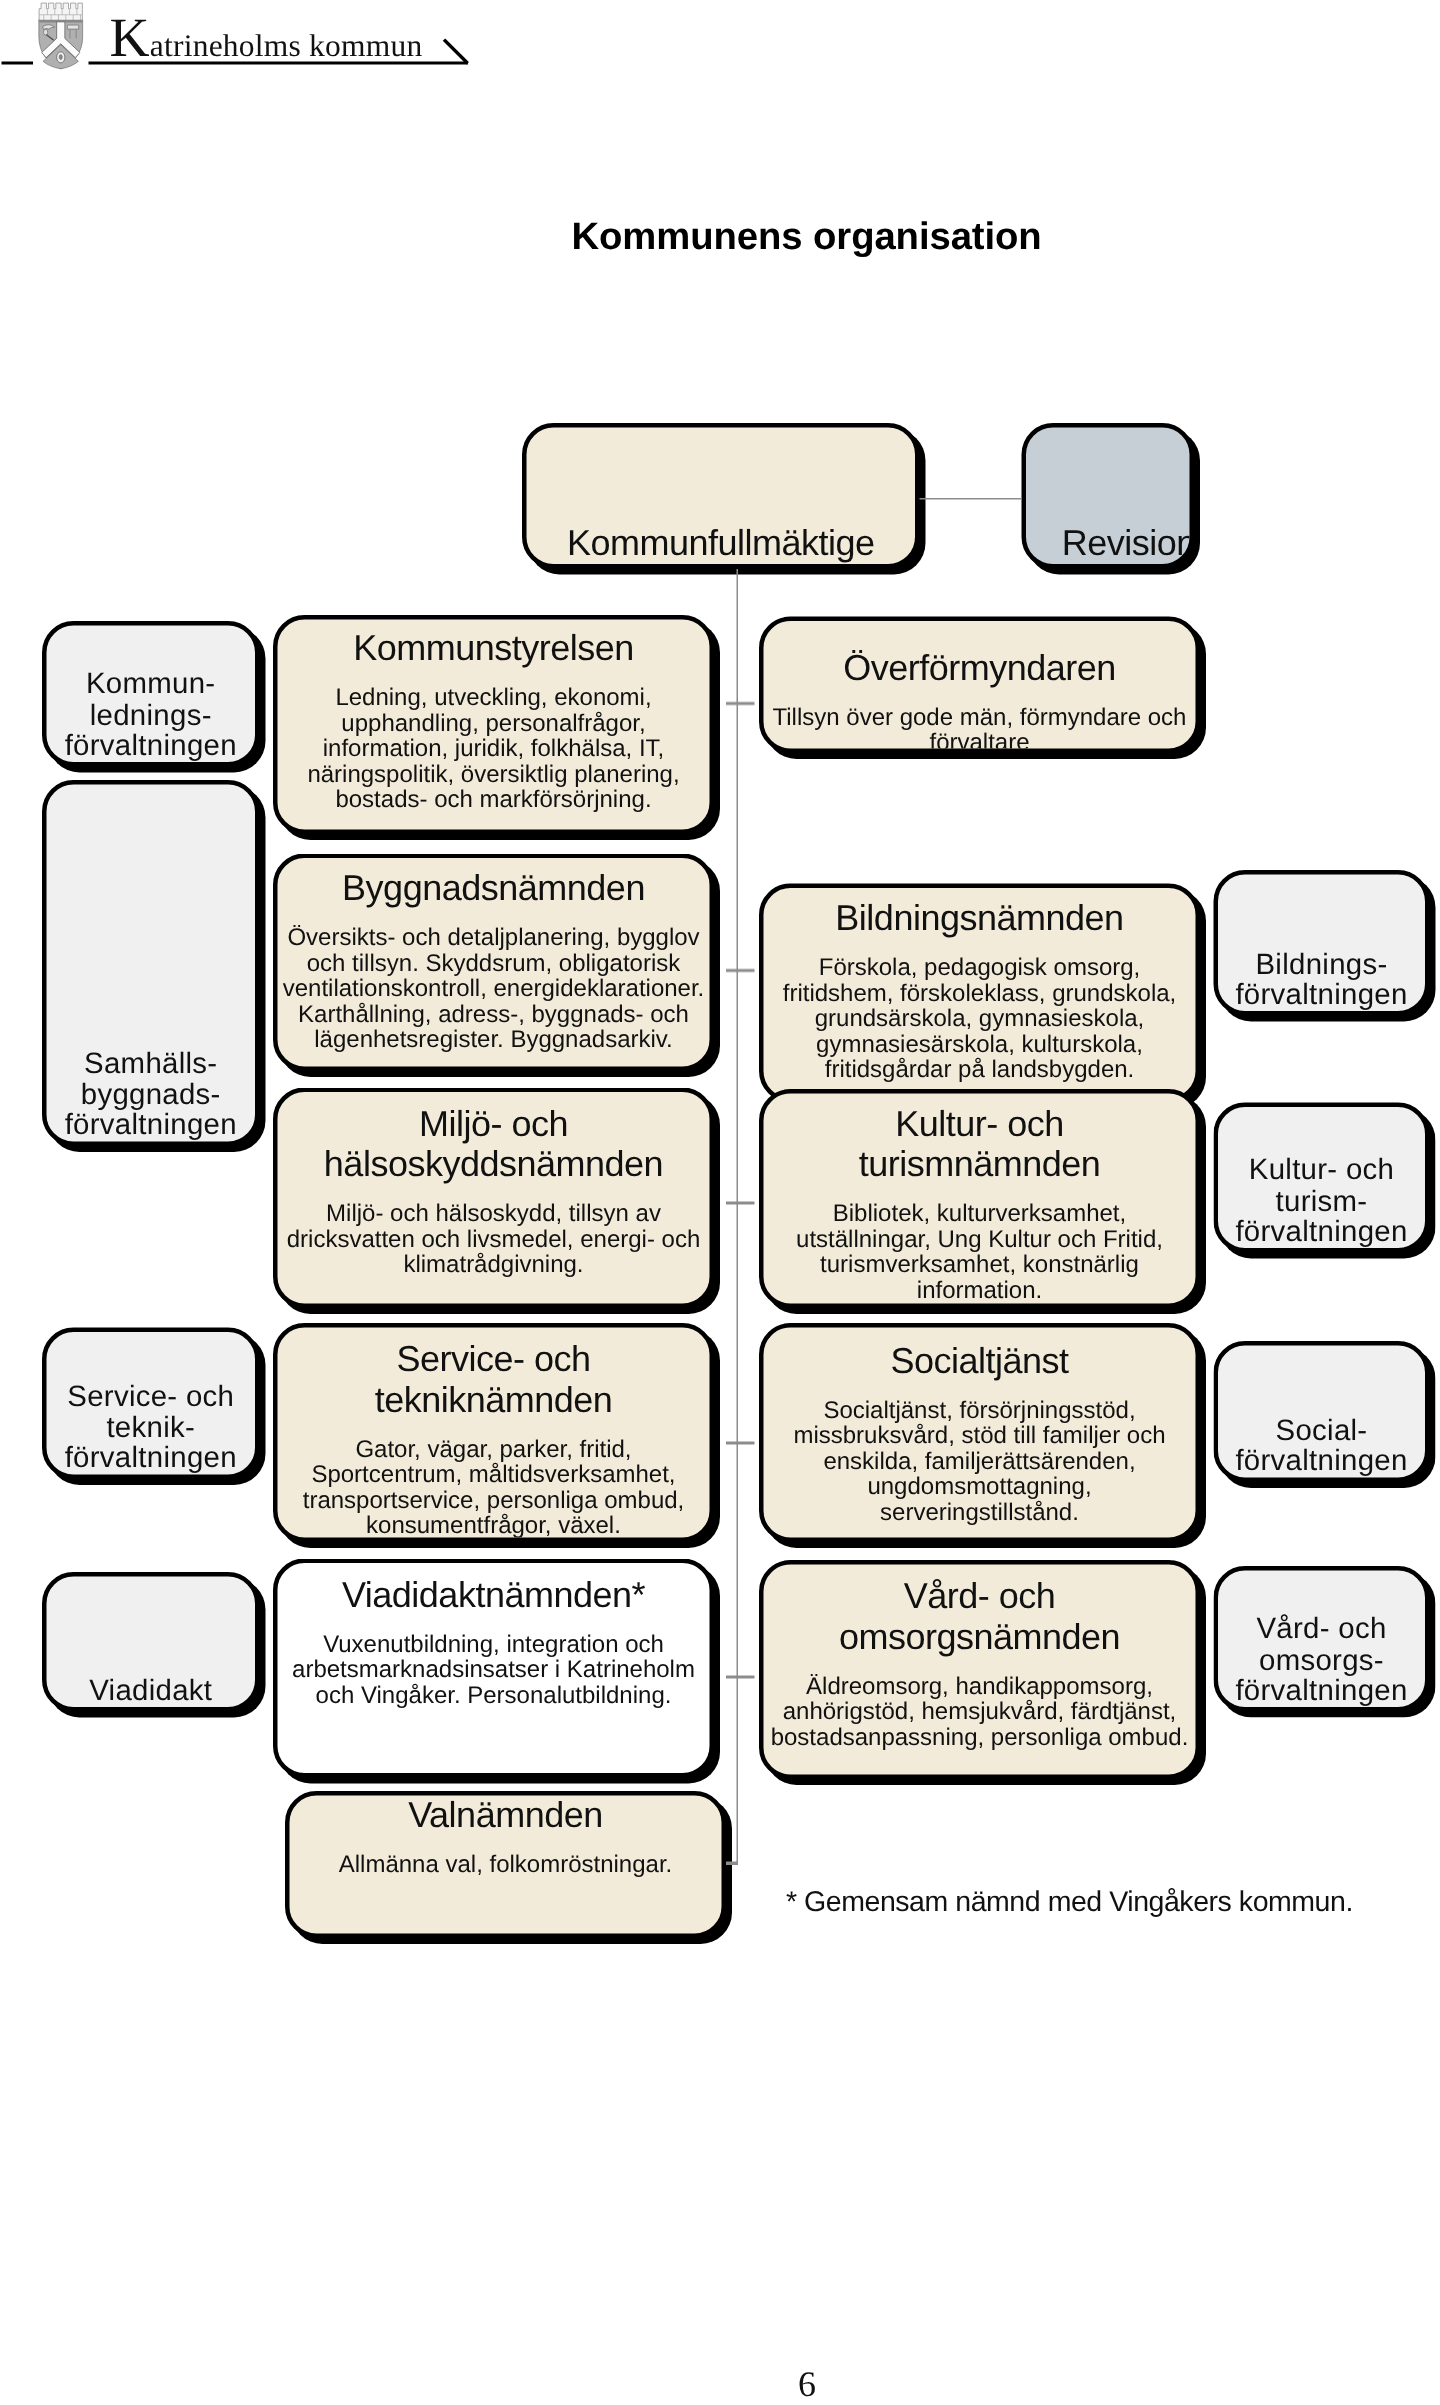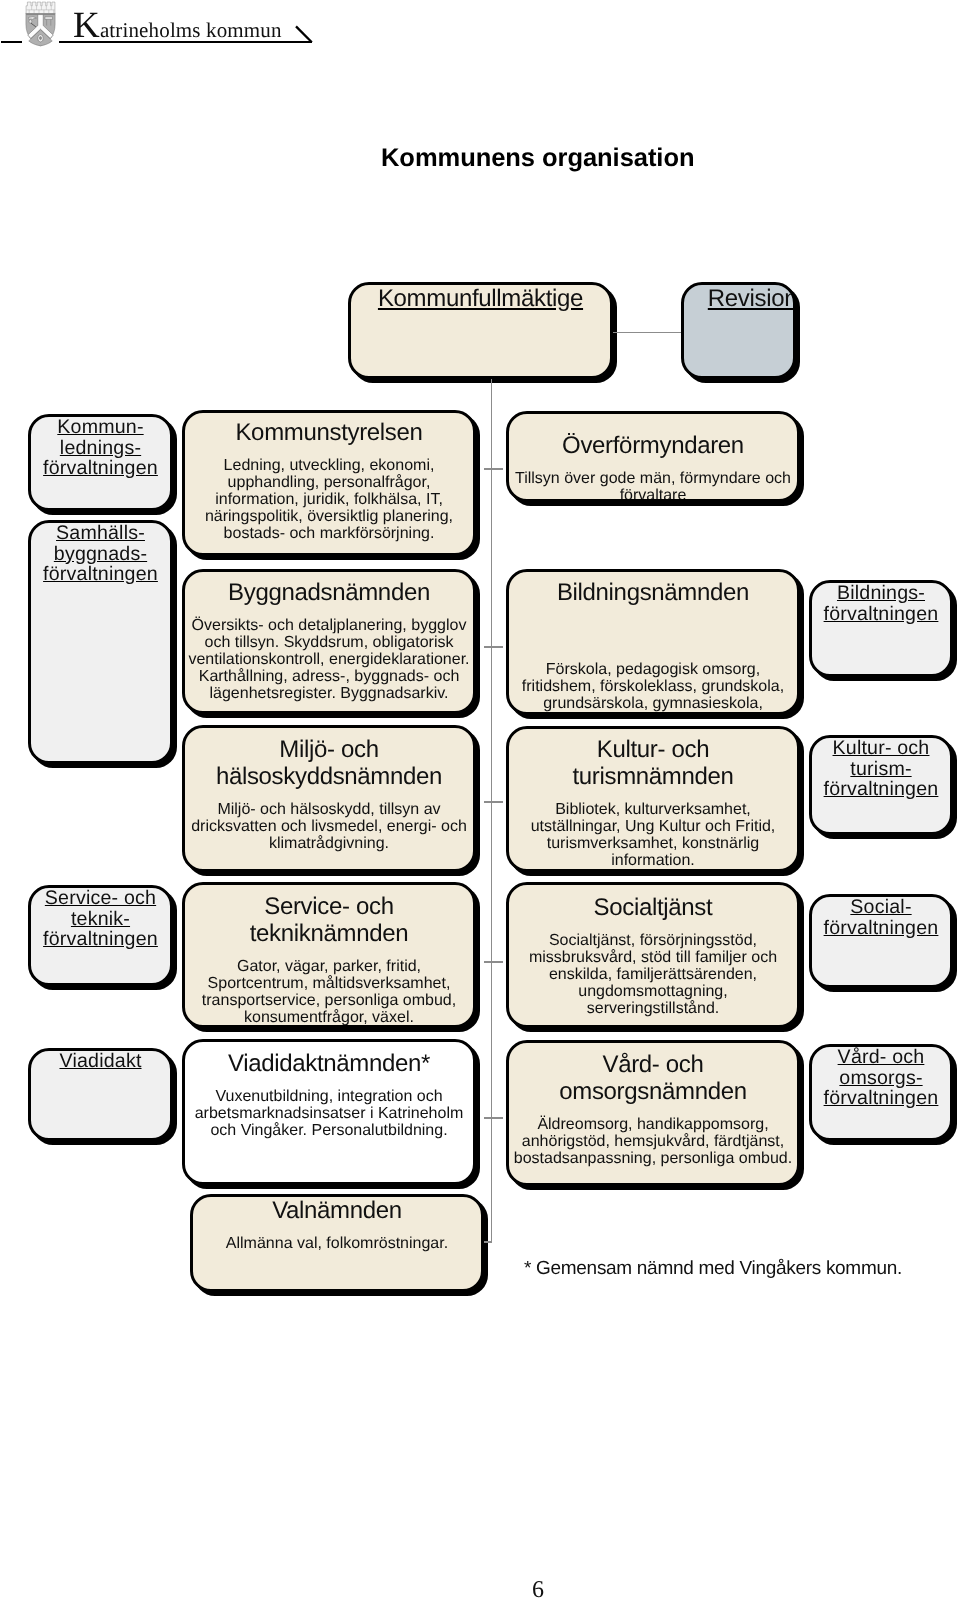--- a/index.html
+++ b/index.html
@@ -26,21 +26,21 @@
   #page-title{position:absolute;left:381px;top:145.5px;font-size:25.5px;font-weight:bold;
               color:#000;letter-spacing:-0.05px;white-space:nowrap;line-height:1;}
 
   
   .conn{position:absolute;background:#8c8c8c;}
 
   
   .box{position:absolute;box-sizing:border-box;border:3px solid #000;border-radius:21px;
        box-shadow:4px 4px 0 0 #000;display:flex;flex-direction:column;
        align-items:center;justify-content:flex-start;text-align:center;overflow:hidden;}
-  .box.vcenter{justify-content:flex-start;text-decoration:underline;}
+  .box.vcenter{justify-content:flex-end;}
   .box.beige{background:#F2EBDA;}
   .box.gray{background:#F0F0F0;}
   .box.blue{background:#C6CFD5;}
   .box.white{background:#FFFFFF;}
   .b-title{font-size:24px;font-weight:400;line-height:27px;color:#111;
            letter-spacing:-0.33px;padding:0 2px;white-space:nowrap;}
   .b-desc{font-size:16px;font-weight:400;line-height:17.2px;color:#111;
           letter-spacing:0px;padding:0 2px;margin-top:10.5px;white-space:nowrap;}
   .adm{font-size:19.6px;font-weight:400;line-height:20.6px;color:#111;padding:0 4px;
        letter-spacing:0.2px;white-space:nowrap;}
@@ -134,21 +134,21 @@
           <div>Byggnadsnämnden</div>
         </div>
         <div class="b-desc">
           <div>Översikts- och detaljplanering, bygglov</div>
           <div>och tillsyn. Skyddsrum, obligatorisk</div>
           <div>ventilationskontroll, energideklarationer.</div>
           <div>Karthållning, adress-, byggnads- och</div>
           <div>lägenhetsregister. Byggnadsarkiv.</div>
         </div>
       </div>
-      <div class="box beige" style="left: 506px; top: 569px; width: 294px; height: 146px; padding-top: 7px; gap: 44px;">
+      <div class="box beige" style="left: 506px; top: 589px; width: 294px; height: 146px; padding-top: 7px;">
         <div class="b-title">
           <div>Bildningsnämnden</div>
         </div>
         <div class="b-desc">
           <div>Förskola, pedagogisk omsorg,</div>
           <div>fritidshem, förskoleklass, grundskola,</div>
           <div>grundsärskola, gymnasieskola,</div>
           <div>gymnasiesärskola, kulturskola,</div>
           <div>fritidsgårdar på landsbygden.</div>
         </div>

